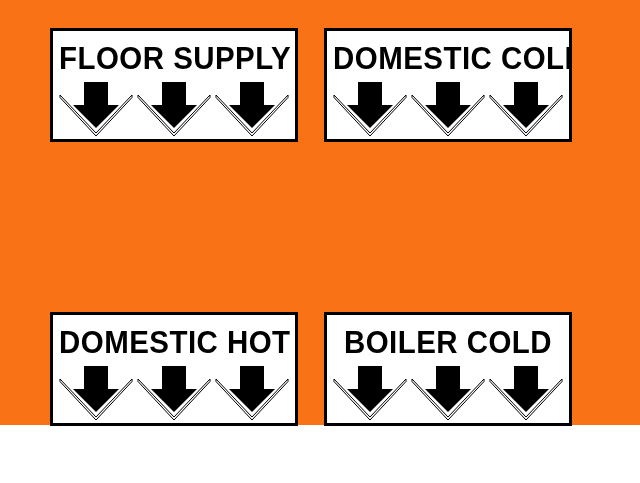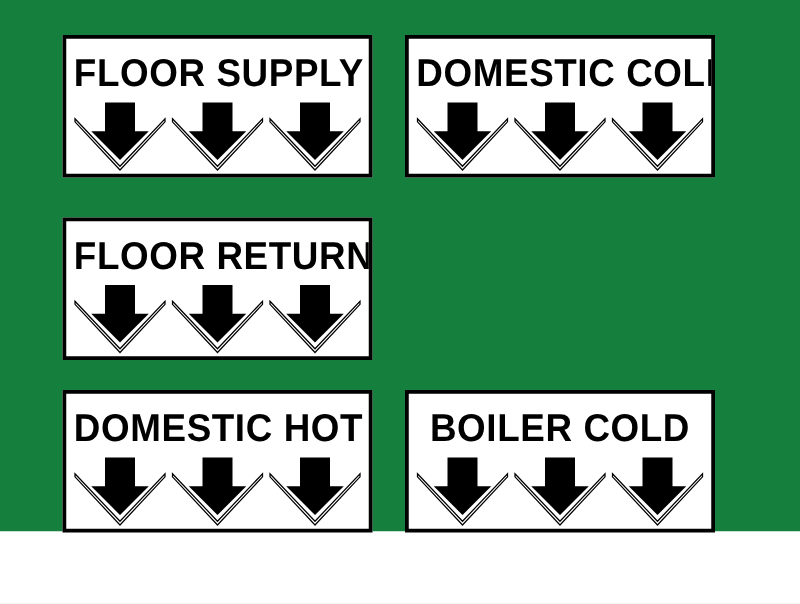--- a/index.html
+++ b/index.html
@@ -13,21 +13,21 @@
     position: relative;
     overflow: hidden;
     font-family: "Liberation Sans", sans-serif;
   }
 
   #sheet {
     position: absolute;
     left: 0; top: 0;
     width: 640px;
     height: 425px;
-    background: #15803d;
+    background: #f97316;
   }
 
   .tag {
     position: absolute;
     box-sizing: border-box;
     width: 248px;
     height: 114px;
     border: 3px solid #000000;
     background: #ffffff;
     display: flex;
@@ -124,43 +124,20 @@
           </svg>
         </div>
         <div class="arrow-unit">
           <svg viewBox="0 0 74 58">
             <path d="M1 13 L37 51 L73 13 L73 15.5 L37 54 L1 15.5 Z" fill="#ffffff" stroke="#000000" stroke-width="1"></path>
             <path d="M25 0 L49 0 L49 23 L60 23 L37 46 L14 23 L25 23 Z" fill="#000000"></path>
           </svg>
         </div>
       </div>
     </div>
-    <div class="tag col-0 row-1">
-      <div class="tag-label">FLOOR RETURN</div>
-      <div class="arrow-row">
-        <div class="arrow-unit">
-          <svg viewBox="0 0 74 58">
-            <path d="M1 13 L37 51 L73 13 L73 15.5 L37 54 L1 15.5 Z" fill="#ffffff" stroke="#000000" stroke-width="1"></path>
-            <path d="M25 0 L49 0 L49 23 L60 23 L37 46 L14 23 L25 23 Z" fill="#000000"></path>
-          </svg>
-        </div>
-        <div class="arrow-unit">
-          <svg viewBox="0 0 74 58">
-            <path d="M1 13 L37 51 L73 13 L73 15.5 L37 54 L1 15.5 Z" fill="#ffffff" stroke="#000000" stroke-width="1"></path>
-            <path d="M25 0 L49 0 L49 23 L60 23 L37 46 L14 23 L25 23 Z" fill="#000000"></path>
-          </svg>
-        </div>
-        <div class="arrow-unit">
-          <svg viewBox="0 0 74 58">
-            <path d="M1 13 L37 51 L73 13 L73 15.5 L37 54 L1 15.5 Z" fill="#ffffff" stroke="#000000" stroke-width="1"></path>
-            <path d="M25 0 L49 0 L49 23 L60 23 L37 46 L14 23 L25 23 Z" fill="#000000"></path>
-          </svg>
-        </div>
-      </div>
-    </div>
     <div class="tag col-0 row-2">
       <div class="tag-label">DOMESTIC HOT</div>
       <div class="arrow-row">
         <div class="arrow-unit">
           <svg viewBox="0 0 74 58">
             <path d="M1 13 L37 51 L73 13 L73 15.5 L37 54 L1 15.5 Z" fill="#ffffff" stroke="#000000" stroke-width="1"></path>
             <path d="M25 0 L49 0 L49 23 L60 23 L37 46 L14 23 L25 23 Z" fill="#000000"></path>
           </svg>
         </div>
         <div class="arrow-unit">

